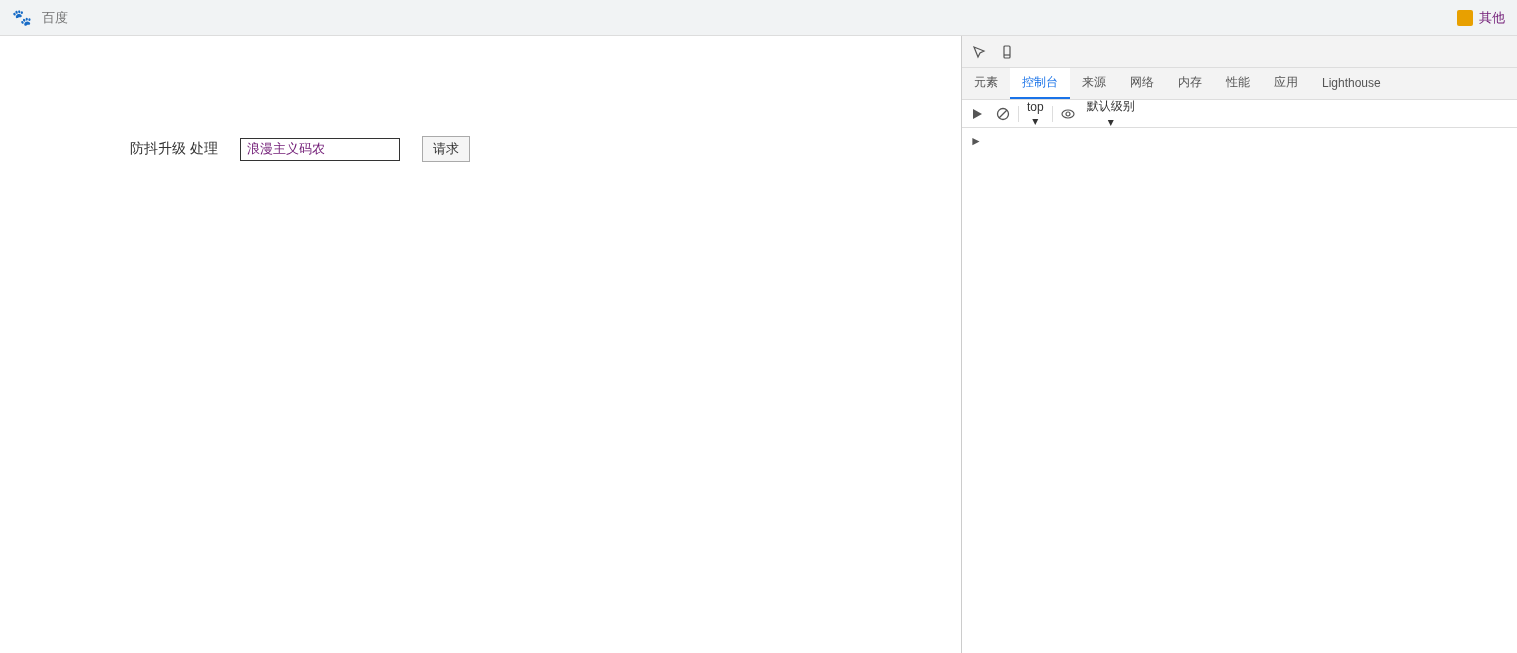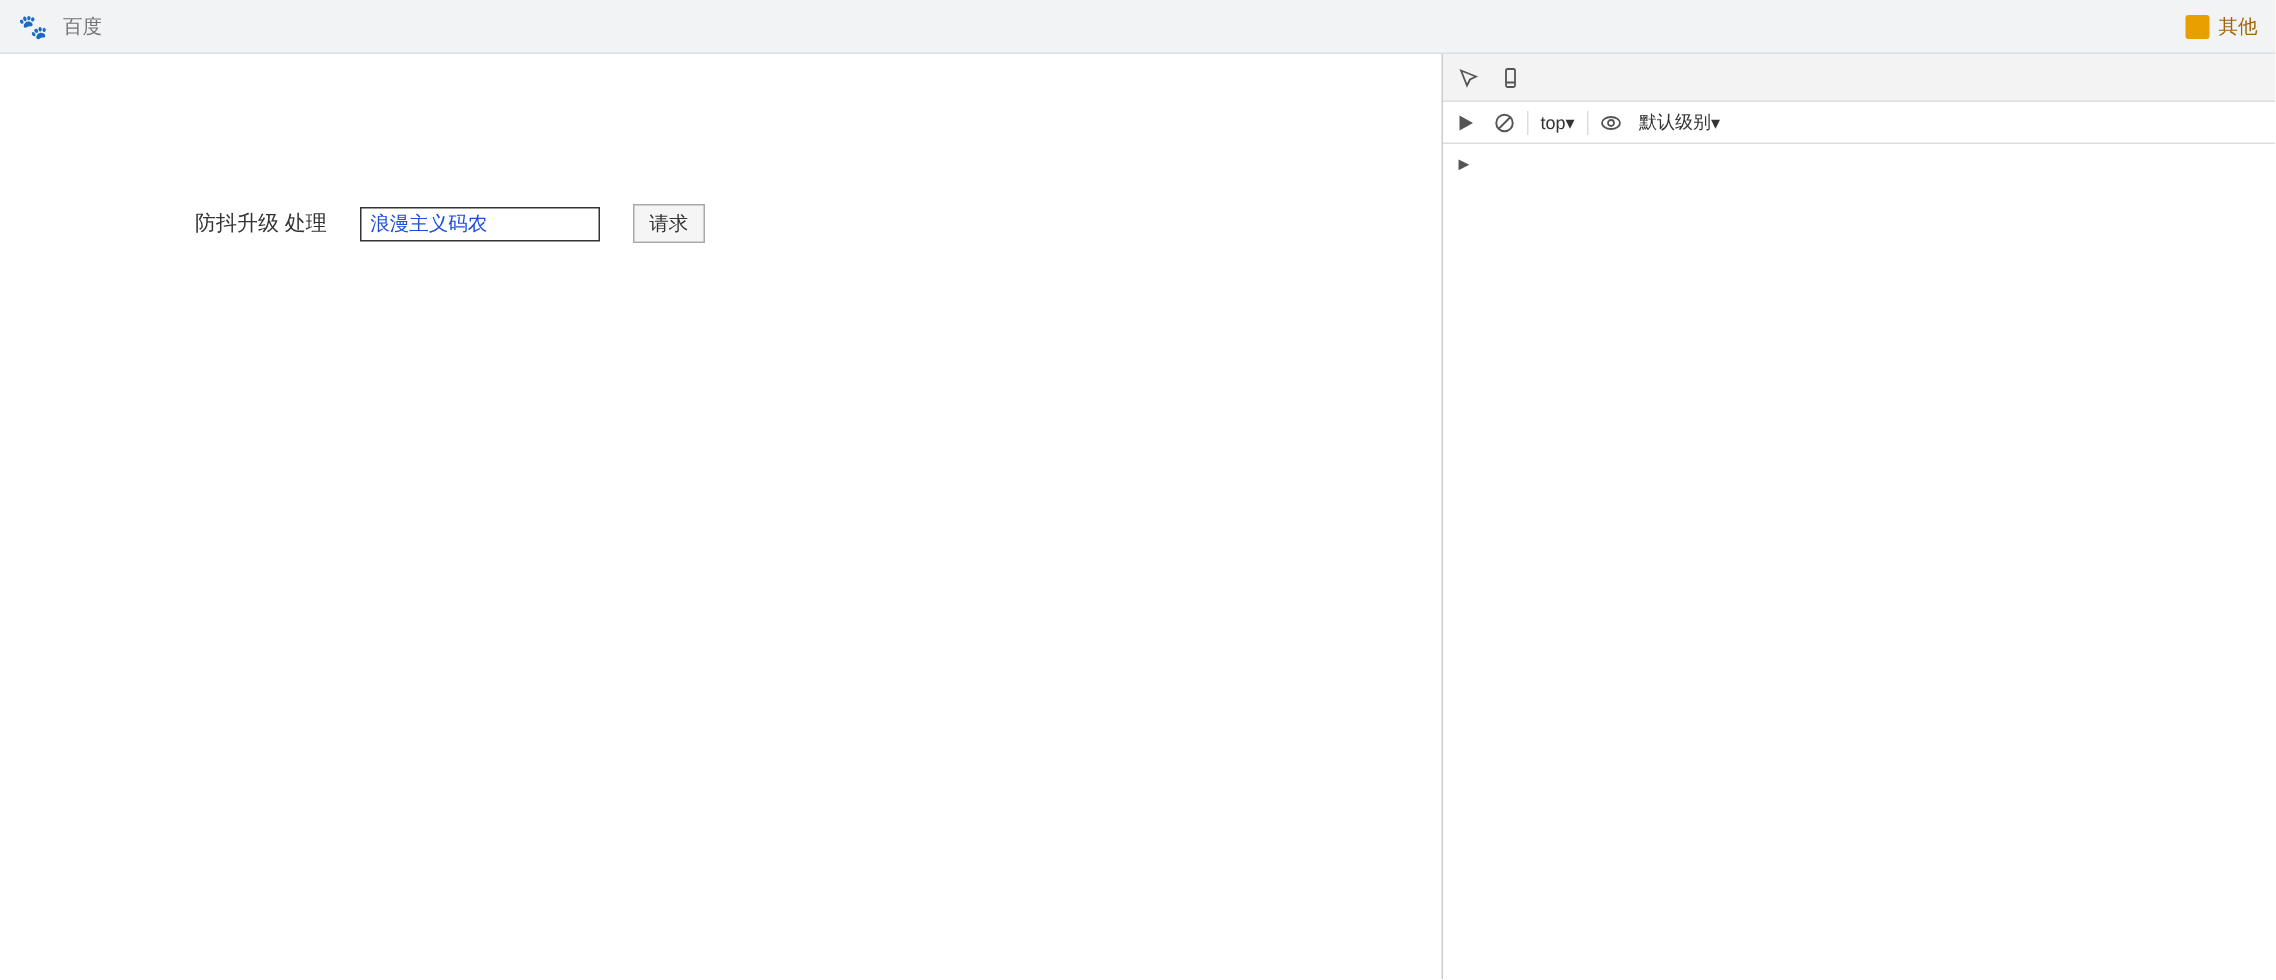--- a/index.html
+++ b/index.html
@@ -22,21 +22,21 @@
     }
     .baidu-bear {
       font-size: 16px;
     }
     .other-bookmarks {
       margin-left: auto;
       display: flex;
       align-items: center;
       gap: 6px;
       font-size: 13px;
-      color: #a16207;
+      color: #701a75;
     }
     .bookmark-icon {
       width: 16px;
       height: 16px;
       background: #e8a000;
       display: inline-block;
       border-radius: 2px;
     }
 
     
@@ -68,21 +68,21 @@
       font-size: 14px;
       color: #333;
     }
 
     .page-input {
       border: 1px solid #333;
       padding: 3px 6px;
       font-size: 13px;
       width: 160px;
       outline: none;
-      color: #1d4ed8;
+      color: #701a75;
     }
 
     .page-button {
       padding: 3px 10px;
       border: 1px solid #aaa;
       background: #f5f5f5;
       font-size: 13px;
       cursor: pointer;
       color: #333;
     }
@@ -177,20 +177,21 @@
 
     .top-selector {
       display: flex;
       align-items: center;
       font-size: 12px;
       color: #333;
       cursor: pointer;
       padding: 2px 4px;
       border: none;
       background: transparent;
+      flex-direction: column;
     }
 
     .filter-input {
       flex: 1;
       border: none;
       outline: none;
       font-size: 12px;
       padding: 2px 6px;
       color: #333;
       background: transparent;
@@ -251,20 +252,30 @@
       </button>
       <button class="devtools-icon-btn" title="Toggle device toolbar">
 
         <svg width="14" height="14" viewBox="0 0 14 14" fill="none" xmlns="http://www.w3.org/2000/svg">
           <rect x="4" y="1" width="6" height="12" rx="1" stroke="#555" stroke-width="1.2" fill="none"></rect>
           <line x1="4" y1="10" x2="10" y2="10" stroke="#555" stroke-width="1.2"></line>
         </svg>
       </button>
     </div>
 
+    <div class="devtools-tabs">
+      <div class="devtools-tab">元素</div>
+      <div class="devtools-tab active">控制台</div>
+      <div class="devtools-tab">来源</div>
+      <div class="devtools-tab">网络</div>
+      <div class="devtools-tab">内存</div>
+      <div class="devtools-tab">性能</div>
+      <div class="devtools-tab">应用</div>
+      <div class="devtools-tab">Lighthouse</div>
+    </div>
 
     <div class="console-toolbar">
 
       <button class="console-icon-btn">
         <svg width="12" height="12" viewBox="0 0 12 12" fill="none">
           <polygon points="2,1 11,6 2,11" fill="#555"></polygon>
         </svg>
       </button>
 
       <button class="console-icon-btn">

